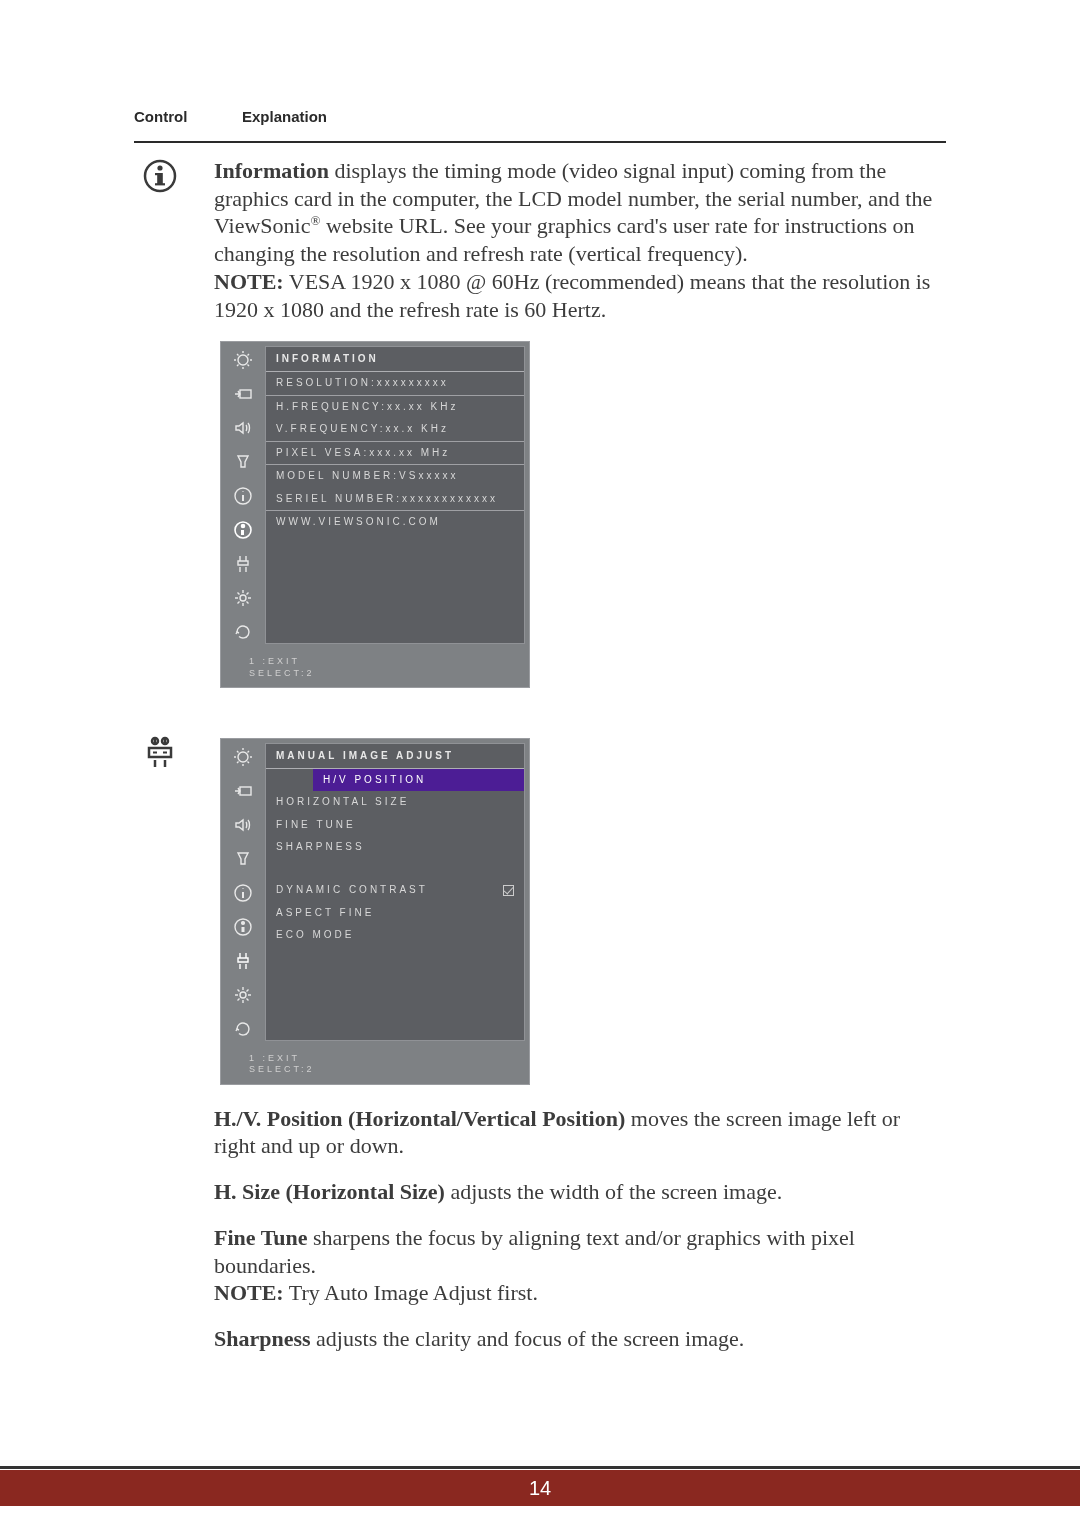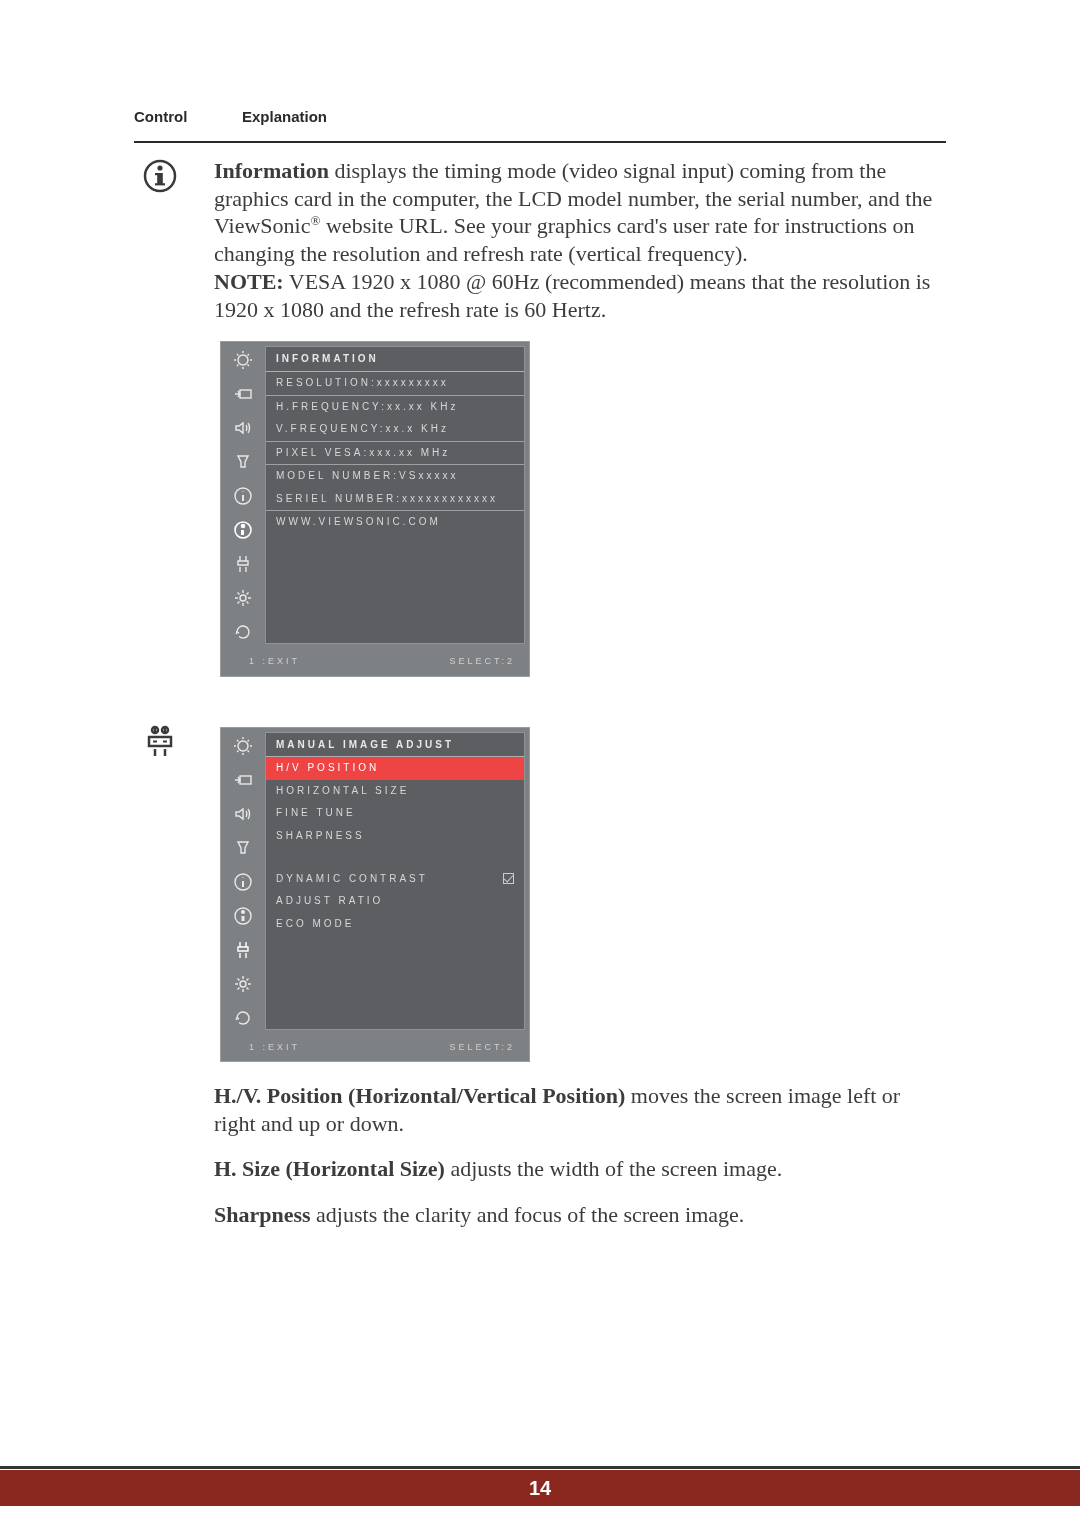--- a/index.html
+++ b/index.html
@@ -90,50 +90,51 @@
   .osd-list {
     padding: 0;
   }
   .osd-item {
     font-size: 10px;
     letter-spacing: 3px;
     padding: 5px 10px 5px 10px;
     color: #d8d8d8;
   }
   .osd .sep { border-bottom: 1px solid #9fa0a4; }
-  .osd-item.active { background: #ef4444; color: #fff; }
+  .osd-item.active { background: #4c1d95; color: #fff; margin-left: 47px; }
   .osd-item.row2 { display: flex; justify-content: space-between; align-items: center; margin-top: 20px; }
   .osd-item .chk {
     width: 11px; height: 11px; border: 1px solid #ccc; display: inline-block;
     position: relative;
   }
   .osd-item .chk:after {
     content: ""; position: absolute; left: 2px; top: -1px;
     width: 4px; height: 8px; border: solid #ccc; border-width: 0 1.5px 1.5px 0;
     transform: rotate(42deg);
   }
   .osd-foot {
     display: flex;
     justify-content: space-between;
     font-size: 9px;
     letter-spacing: 3px;
     padding: 8px 14px 8px 28px;
     color: #d0d0d0;
+    flex-direction: column;
   }
 
   .footer {
     position: absolute;
     left: 0; right: 0; bottom: 21px;
     height: 36px;
     background: #8a2820;
     display: flex;
     align-items: center;
     justify-content: center;
     color: #fff;
-    font-weight: bold;
+    font-weight: normal;
     font-family: Arial, Helvetica, sans-serif;
     font-size: 20px;
   }
   .footer:before {
     content: "";
     position: absolute;
     left: 0; right: 0; top: -4px;
     height: 3px;
     background: #333;
   }
@@ -285,39 +286,43 @@
             <div class="osd-title">MANUAL IMAGE ADJUST</div>
             <div class="osd-list">
               <div class="osd-item active">H/V POSITION</div>
               <div class="osd-item">HORIZONTAL SIZE</div>
               <div class="osd-item">FINE TUNE</div>
               <div class="osd-item">SHARPNESS</div>
               <div class="osd-item row2">
                 <span>DYNAMIC CONTRAST</span>
                 <span class="chk"></span>
               </div>
-              <div class="osd-item">ADJUST RATIO</div>
+              <div class="osd-item">ASPECT FINE</div>
               <div class="osd-item">ECO MODE</div>
               <div class="spacer-sm"></div>
             </div>
           </div>
         </div>
         <div class="osd-foot">
           <span>1 :EXIT</span>
           <span>SELECT:2</span>
         </div>
       </div>
 
       <p>
         <span class="b">H./V. Position (Horizontal/Vertical Position)</span><span> moves the screen image left or right and up or down.</span>
       </p>
       <p>
         <span class="b">H. Size (Horizontal Size)</span><span> adjusts the width of the screen image.</span>
       </p>
       <p>
+        <span class="b">Fine Tune</span><span> sharpens the focus by aligning text and/or graphics with pixel boundaries.</span><br>
+        <span class="b">NOTE:</span><span> Try Auto Image Adjust first.</span>
+      </p>
+      <p>
         <span class="b">Sharpness</span><span> adjusts the clarity and focus of the screen image.</span>
       </p>
     </div>
   </div>
 
 </div>
 
 <div class="footer">
   <span>14</span>
 </div>

